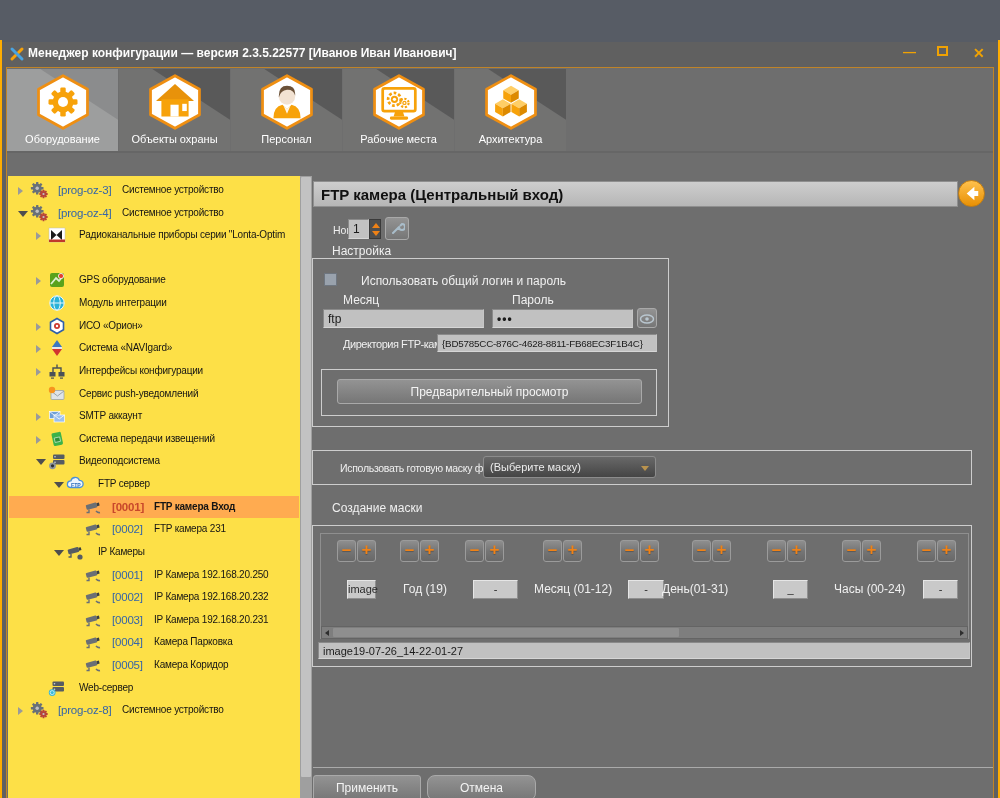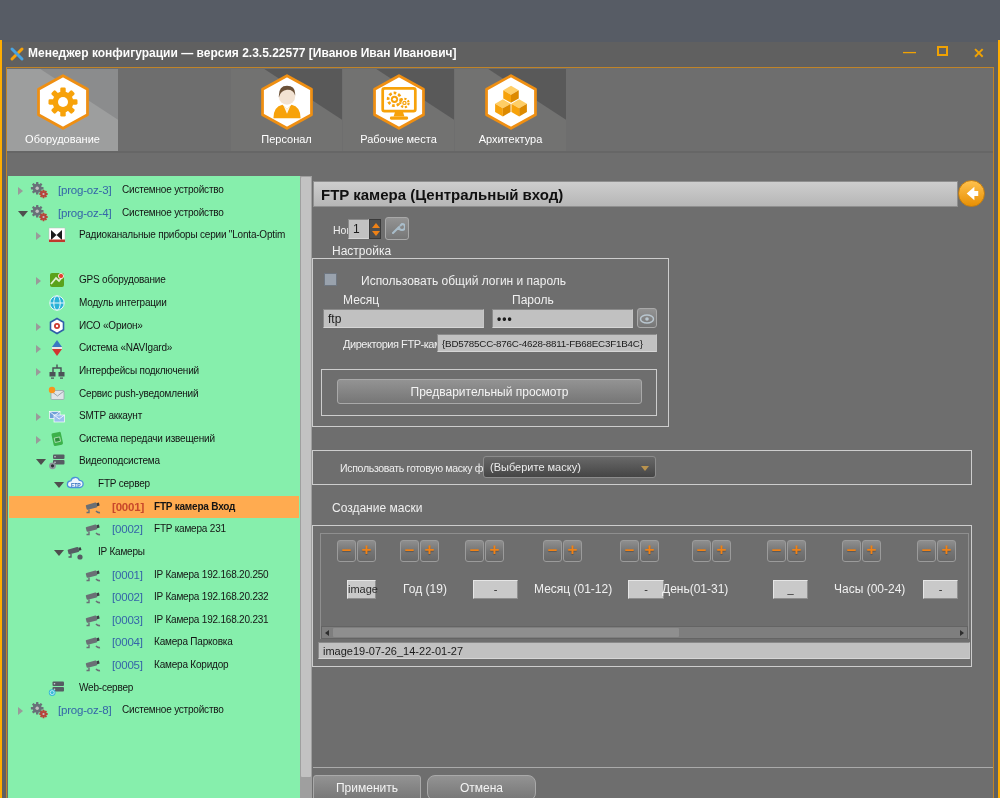--- a/index.html
+++ b/index.html
@@ -21,21 +21,21 @@
   .winbtn{color:#f0a203;font-weight:bold;}
   
   .tb-btn{top:1px;width:111px;height:82px;background:#727271;overflow:hidden;}
   .tb-btn.sel{background:#9d9e9e;}
   .tb-swoosh{position:absolute;left:0;top:0;width:111px;height:82px;background:rgba(25,25,28,0.28);clip-path:polygon(30% 0%, 100% 0%, 100% 62%);}
   .tb-btn.sel .tb-swoosh{background:rgba(50,50,55,0.16);}
   .tb-hex{position:absolute;left:50%;top:4px;transform:translateX(-50%);}
   .tb-label{position:absolute;left:0;right:0;bottom:6px;text-align:center;font-size:11px;color:#fff;}
   #tb-darkline{left:0px;top:83px;width:986px;height:2px;background:#666666;}
   
-  #tree{left:1px;top:108px;width:292px;height:622px;background:#86efac;overflow:hidden;}
+  #tree{left:1px;top:108px;width:292px;height:622px;background:#fde047;overflow:hidden;}
   .tree-row{position:absolute;left:0;width:100%;height:22px;}
   .tree-sel{position:absolute;left:1px;width:290px;height:22px;background:#ffab50;}
   .tree-num{font-size:11.5px;white-space:nowrap;letter-spacing:-0.2px;}
   .tree-label{font-size:10px;color:#141414;white-space:nowrap;letter-spacing:-0.2px;}
   .exp-c{position:absolute;width:0;height:0;border-left:5px solid #9a9a9a;border-top:4px solid transparent;border-bottom:4px solid transparent;margin-top:7px;}
   .exp-e{position:absolute;width:0;height:0;border-top:6px solid #4e4e4e;border-left:5px solid transparent;border-right:5px solid transparent;margin-top:8px;}
   .tree-icon{position:absolute;margin-top:1px;}
   
   .sb-track{background:#7e7e7e;border:1px solid #646464;}
   .sb-thumb{position:absolute;background:#8f8f8f;border-radius:1px;}
@@ -81,20 +81,31 @@
                   <rect x="29" y="16" width="6" height="8" rx="1.5" transform="rotate(180 32 32)"></rect>
                   <rect x="29" y="16" width="6" height="8" rx="1.5" transform="rotate(225 32 32)"></rect>
                   <rect x="29" y="16" width="6" height="8" rx="1.5" transform="rotate(270 32 32)"></rect>
                   <rect x="29" y="16" width="6" height="8" rx="1.5" transform="rotate(315 32 32)"></rect>
                   <circle cx="32" cy="32" r="11.5"></circle>
                 </g>
                 <circle cx="32" cy="32" r="5.5" fill="#fff"></circle>
               </svg></div>
     <div class="tb-label">Оборудование</div>
           </div>
+          <div class="abs tb-btn" style="left: 112px;">
+            <div class="tb-swoosh"></div>
+    <div class="tb-hex"><svg width="58" height="58" viewBox="0 0 64 64">
+                <polygon points="32,3 59,18 59,46 32,61 5,46 5,18" fill="#ffffff" stroke="#ef8f12" stroke-width="3" stroke-linejoin="round"></polygon>
+                <polygon points="32,12 53,31 11,31" fill="#e8920a"></polygon>
+                <rect x="17" y="29" width="30" height="19" fill="#f7a20a"></rect>
+                <rect x="27" y="35" width="9" height="13" fill="#fff"></rect>
+                <rect x="40" y="34" width="5" height="8" fill="#fff"></rect>
+              </svg></div>
+    <div class="tb-label">Объекты охраны</div>
+          </div>
           <div class="abs tb-btn" style="left: 224px;">
             <div class="tb-swoosh"></div>
     <div class="tb-hex"><svg width="58" height="58" viewBox="0 0 64 64">
                 <polygon points="32,3 59,18 59,46 32,61 5,46 5,18" fill="#ffffff" stroke="#ef8f12" stroke-width="3" stroke-linejoin="round"></polygon>
                 <circle cx="32" cy="26" r="9" fill="#f2e2d2"></circle>
                 <path d="M23,25 Q23,14 32,14 Q41,14 41,23 L41,25 Q39,18 32,18.5 Q25,19 23,27 Z" fill="#6b5138"></path>
                 <path d="M17,50 Q17,37 27,35 L32,40 L37,35 Q47,37 47,50 Z" fill="#f7a20a"></path>
                 <polygon points="28,35.5 32,40 36,35.5 32,45" fill="#fdf6ec"></polygon>
               </svg></div>
     <div class="tb-label">Персонал</div>
@@ -245,21 +256,21 @@
           </div>
           <div class="tree-row" style="top: 185px;">
             <span class="exp-c" style="left:28px;"></span>
             <span class="tree-icon" style="left:40px;"><svg width="18" height="18" viewBox="0 0 18 18">
                 <path d="M5,10 V6 H13 V10 M9,6 V2.5" stroke="#4b5157" stroke-width="1.4" fill="none"></path>
                 <rect x="1.5" y="10" width="6" height="4.5" fill="#4b5157"></rect>
                 <rect x="10.5" y="10" width="6" height="4.5" fill="#4b5157"></rect>
                 <rect x="3" y="15.5" width="3" height="1.2" fill="#4b5157"></rect>
                 <rect x="12" y="15.5" width="3" height="1.2" fill="#4b5157"></rect>
               </svg></span>
-            <span class="abs tree-label" style="left:71px;top:4px;">Интерфейсы подключений</span>
+            <span class="abs tree-label" style="left:71px;top:4px;">Интерфейсы конфигурации</span>
           </div>
           <div class="tree-row" style="top: 208px;">
             <span class="tree-icon" style="left:40px;"><svg width="18" height="18" viewBox="0 0 18 18">
                 <rect x="3" y="5.5" width="13" height="9" rx="1" fill="#dfe4e8" stroke="#9aa4ac" stroke-width="0.8"></rect>
                 <path d="M3,6 L9.5,11 L16,6" stroke="#9aa4ac" stroke-width="1" fill="none"></path>
                 <circle cx="4" cy="5" r="3.2" fill="#f7941e"></circle>
               </svg></span>
             <span class="abs tree-label" style="left:71px;top:4px;">Сервис push-уведомлений</span>
           </div>
           <div class="tree-row" style="top: 230px;">

